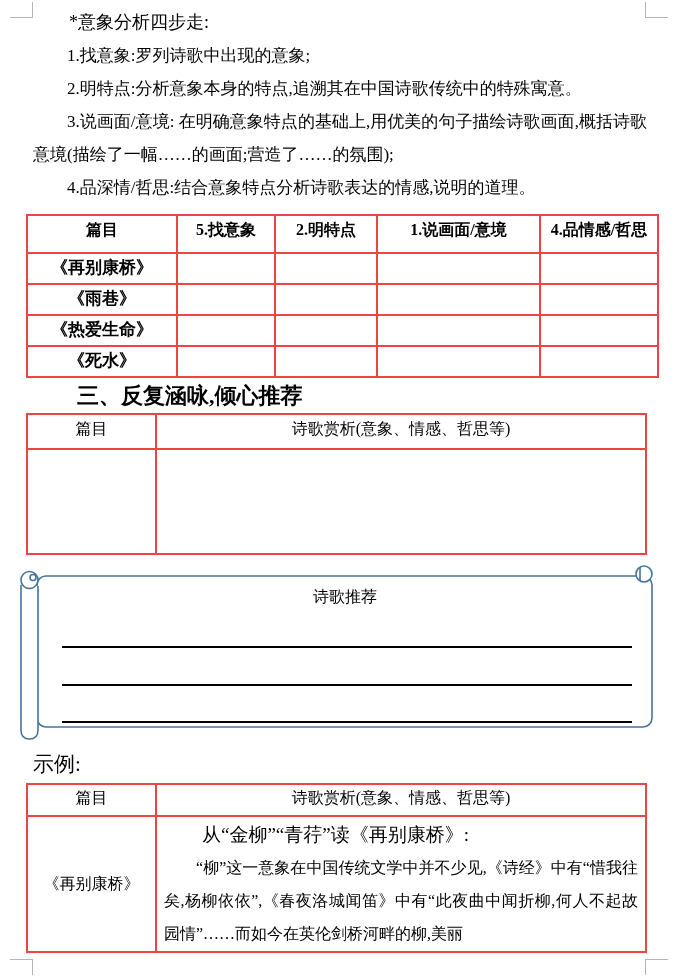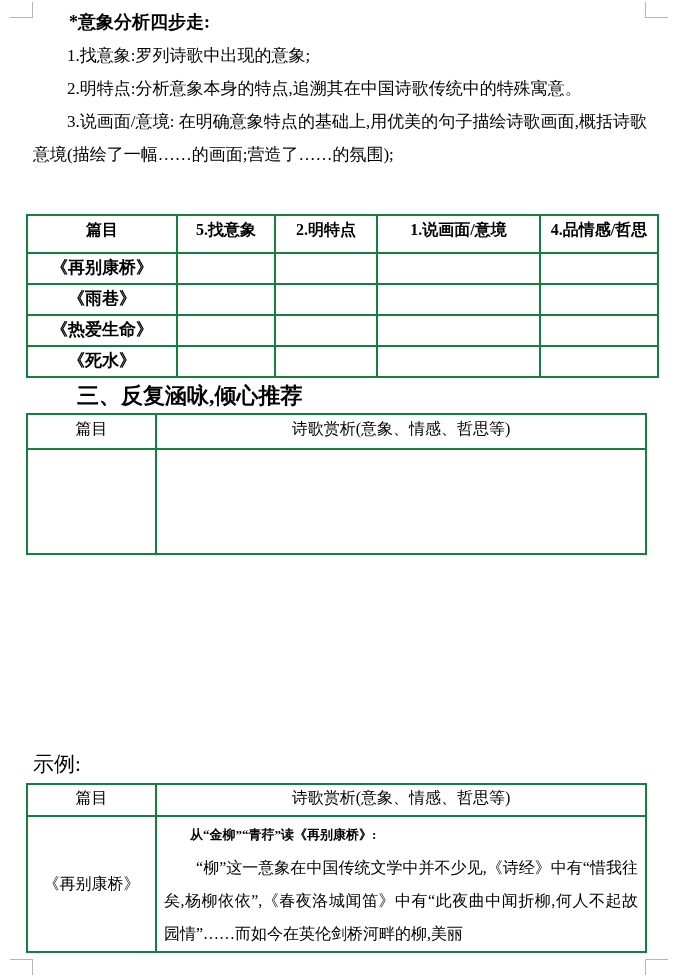--- a/index.html
+++ b/index.html
@@ -16,26 +16,26 @@
   
   .crop { position: absolute; width: 23px; height: 16px; }
   .crop.tl { left: 10px;  top: 2px;   border-right: 1px solid #b5b5b5; border-bottom: 1px solid #b5b5b5; }
   .crop.tr { left: 645px; top: 2px;   border-left: 1px solid #b5b5b5;  border-bottom: 1px solid #b5b5b5; }
   .crop.bl { left: 10px;  top: 959px; border-right: 1px solid #b5b5b5; border-top: 1px solid #b5b5b5; }
   .crop.br { left: 645px; top: 959px; border-left: 1px solid #b5b5b5;  border-top: 1px solid #b5b5b5; }
 
   
   .intro { position: absolute; left: 33px; top: 6px; width: 614px;
            font-size: 17px; line-height: 33px; text-align: justify; }
-  .intro .doc-title { font-weight: bold; font-size: 18px; text-indent: 2em; }
+  .intro .doc-title { font-weight: normal; font-size: 18px; text-indent: 2em; }
   .intro p.step { text-indent: 2em; }
 
   
   table { border-collapse: collapse; table-layout: fixed; position: absolute; background: #fff; }
-  th, td { border: 2px solid #15803d; vertical-align: top; padding: 2px 4px; overflow: hidden; }
+  th, td { border: 2px solid #ef4444; vertical-align: top; padding: 2px 4px; overflow: hidden; }
   th { font-weight: bold; }
 
   
   #analysis-table { left: 26px; top: 214px; width: 631px; }
   #analysis-table th { font-size: 16px; height: 38px; text-align: center; white-space: nowrap; padding: 4px 0 0 0; }
   #analysis-table td { height: 31px; }
   #analysis-table td.row-label { font-weight: bold; font-size: 17px; text-align: center; }
 
   
   .section-heading { position: absolute; left: 33px; top: 379px; width: 614px;
@@ -56,38 +56,39 @@
   .blank-line.l2 { top: 121px; }
   .blank-line.l3 { top: 158px; }
 
   
   .example-label { position: absolute; left: 33px; top: 748px; font-size: 21px; line-height: 33px; }
   #example-table { left: 26px; top: 783px; width: 619px; }
   #example-table th { font-weight: normal; font-size: 16px; height: 32px; text-align: center; padding-top: 3px; }
   #example-table td { height: 130px; }
   #example-table td.poem-cell { vertical-align: middle; text-align: center; font-size: 16px; }
   #example-table td.content-cell { padding: 1px 7px; font-size: 16px; line-height: 33px; }
-  .content-heading { font-weight: bold; font-size: 13px; text-indent: 2em; white-space: nowrap; }
+  .content-heading { font-weight: normal; font-size: 19px; text-indent: 2em; white-space: nowrap; }
   .content-body { text-indent: 2em; text-align: justify; word-break: break-all; }
 </style>
 </head>
 <body>
 
 <div id="page">
 
   <div class="crop tl"></div>
   <div class="crop tr"></div>
   <div class="crop bl"></div>
   <div class="crop br"></div>
 
   <div class="intro">
     <p class="doc-title">*意象分析四步走:</p>
     <p class="step">1.找意象:罗列诗歌中出现的意象;</p>
     <p class="step">2.明特点:分析意象本身的特点,追溯其在中国诗歌传统中的特殊寓意。</p>
     <p class="step">3.说画面/意境: 在明确意象特点的基础上,用优美的句子描绘诗歌画面,概括诗歌意境(描绘了一幅……的画面;营造了……的氛围);</p>
+    <p class="step">4.品深情/哲思:结合意象特点分析诗歌表达的情感,说明的道理。</p>
   </div>
 
   <table id="analysis-table">
     <colgroup>
       <col style="width:150px">
         <col style="width:98px">
         <col style="width:102px">
       <col style="width:163px">
         <col style="width:118px">
     </colgroup>
@@ -142,20 +143,39 @@
       <th>篇目</th>
       <th>诗歌赏析(意象、情感、哲思等)</th>
     </tr>
     <tr>
       <td></td>
       <td></td>
     </tr>
   </tbody>
     </table>
 
+  <div class="scroll-wrap">
+    <svg width="679" height="185" viewBox="0 0 679 185">
+      <g fill="#ffffff" stroke="#46749C" stroke-width="1.6">
+
+        <rect x="37" y="13" width="615" height="151" rx="9"></rect>
+
+        <circle cx="644" cy="11" r="8"></circle>
+        <line x1="640" y1="4" x2="640" y2="18"></line>
+
+        <path d="M 21 22 L 21 167 Q 21 176 29.5 176 Q 38 176 38 167 L 38 23"></path>
+        <circle cx="29.5" cy="17" r="8.5"></circle>
+        <circle cx="33" cy="14.5" r="3"></circle>
+      </g>
+    </svg>
+    <div class="scroll-title">诗歌推荐</div>
+    <div class="blank-line l1"></div>
+    <div class="blank-line l2"></div>
+    <div class="blank-line l3"></div>
+  </div>
 
   <div class="example-label">示例:</div>
 
   <table id="example-table">
     <colgroup>
         <col style="width:129px">
         <col style="width:490px">
       </colgroup>
     <tbody>
         <tr>

